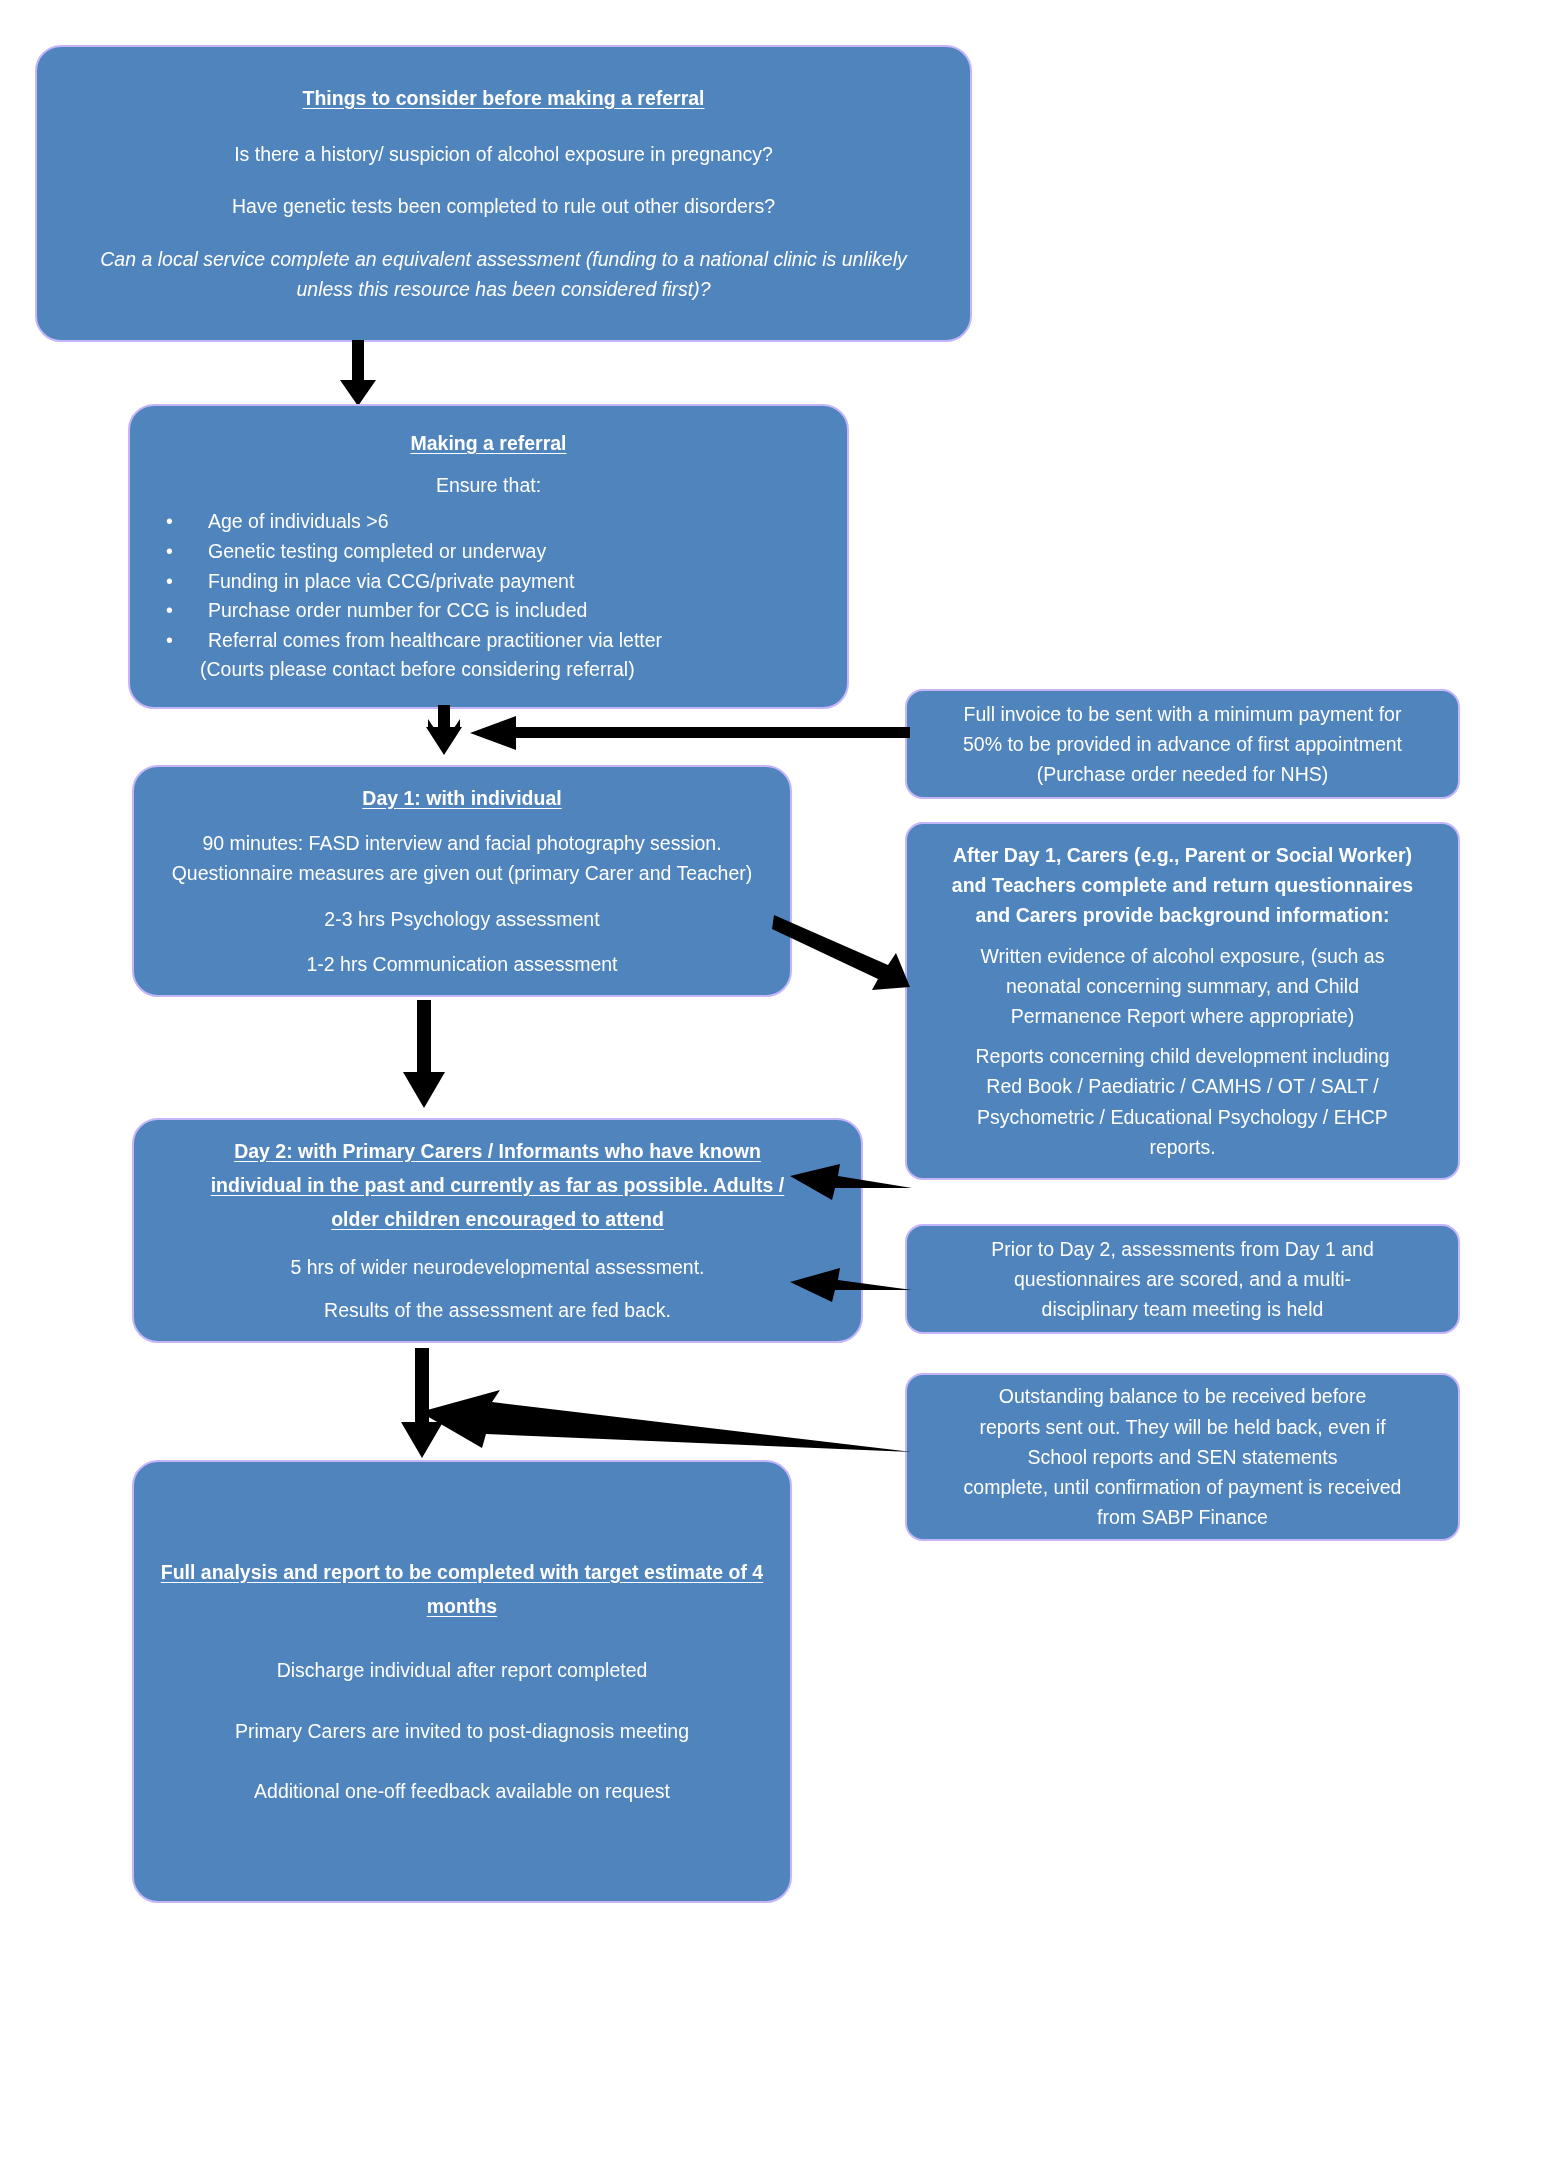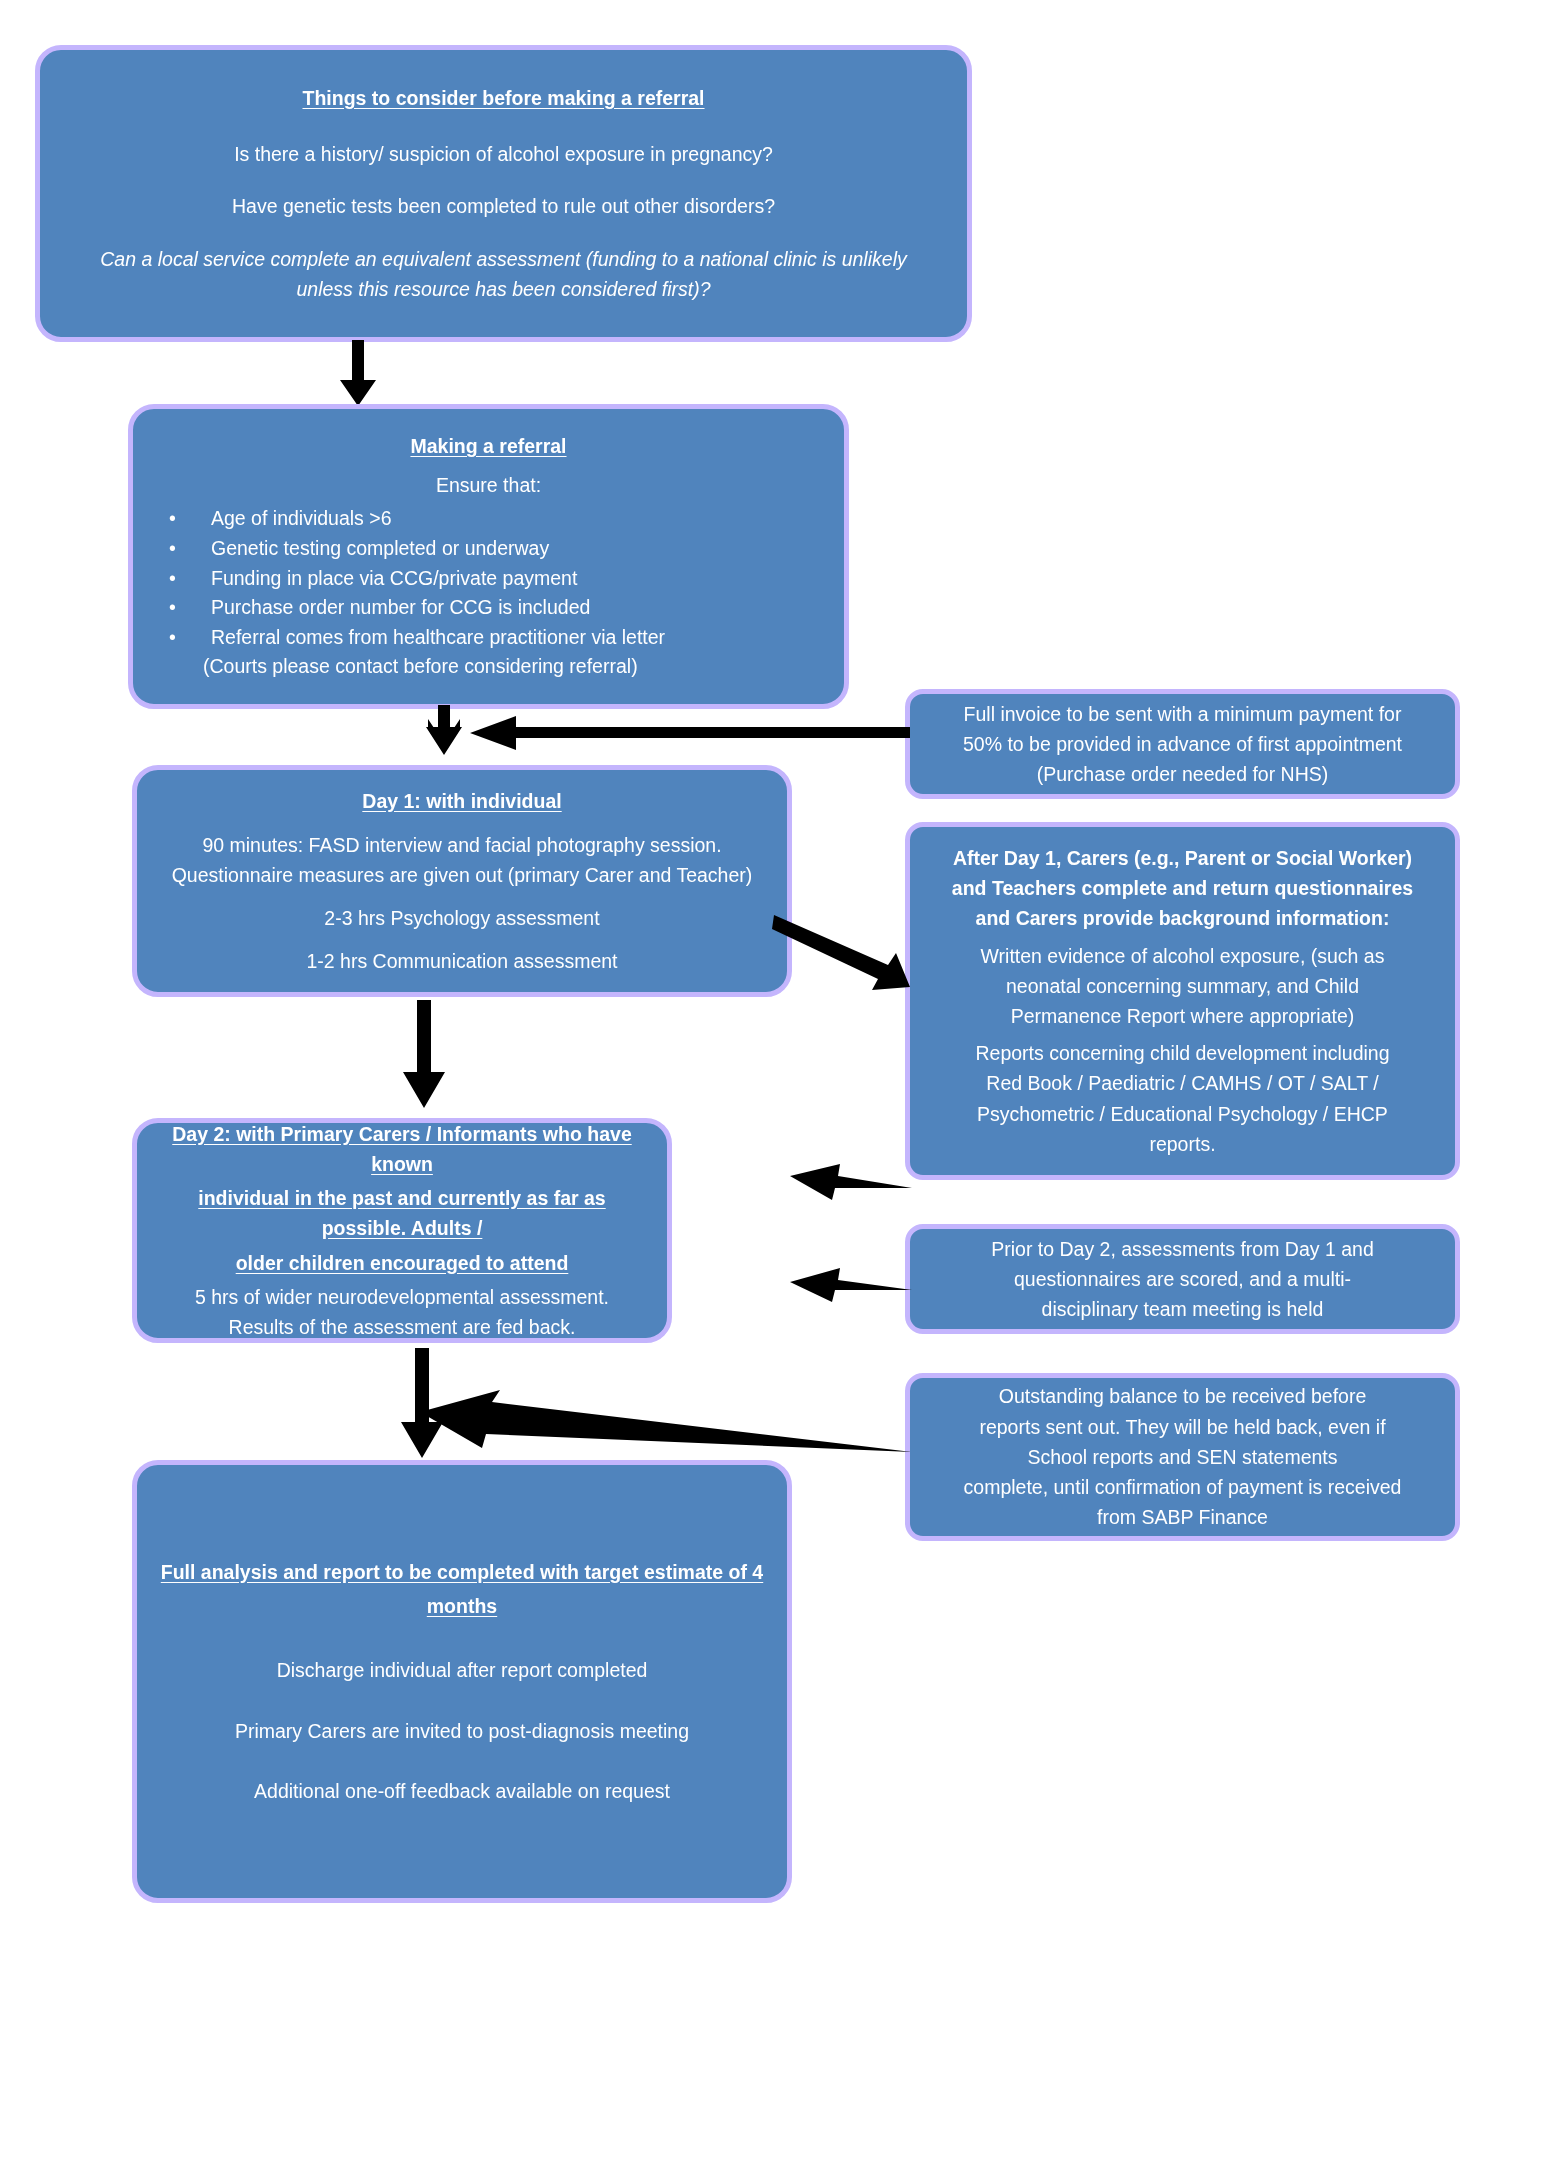--- a/index.html
+++ b/index.html
@@ -16,21 +16,21 @@
     height: 2175px;
     background: #ffffff;
     overflow: hidden;
   }
 
   
   .node {
     position: absolute;
     box-sizing: border-box;
     background: #5084bd;
-    border: 5px solid #c4b5fd;
+    border: 2px solid #c4b5fd;
     border-radius: 26px;
     color: #ffffff;
     text-align: center;
     line-height: 1.55;
     font-size: 19.5px;
     padding: 14px 20px;
     display: flex;
     flex-direction: column;
     justify-content: center;
     box-shadow: 0 0 0 0 rgba(0,0,0,0);
@@ -181,21 +181,21 @@
       <polygon points="2,0 0,14 106,64 100,75 138,72 124,38 116,50" fill="#000000"></polygon>
     </svg>
   </div>
 
   <div class="arrow" style="left:395px; top:1000px; width:58px; height:110px;">
     <svg width="58" height="110" viewBox="0 0 58 110">
       <path d="M22 0 L36 0 L36 72 L50 72 L29 108 L8 72 L22 72 Z" fill="#000000"></path>
     </svg>
   </div>
 
-  <div class="node" style="left:132px; top:1118px; width:540px; height:225px; padding:16px 20px;">
+  <div class="node" style="left:132px; top:1118px; width:731px; height:225px; padding:16px 20px;">
     <p class="title">Day 2: with Primary Carers / Informants who have known</p>
     <p class="title">individual in the past and currently as far as possible. Adults /</p>
     <p class="title">older children encouraged to attend</p>
     <div class="gap-lg"></div>
     <p>5 hrs of wider neurodevelopmental assessment.</p>
     <div class="gap-lg"></div>
     <p>Results of the assessment are fed back.</p>
   </div>
 
   <div class="arrow" style="left:790px; top:1162px; width:122px; height:40px;">

